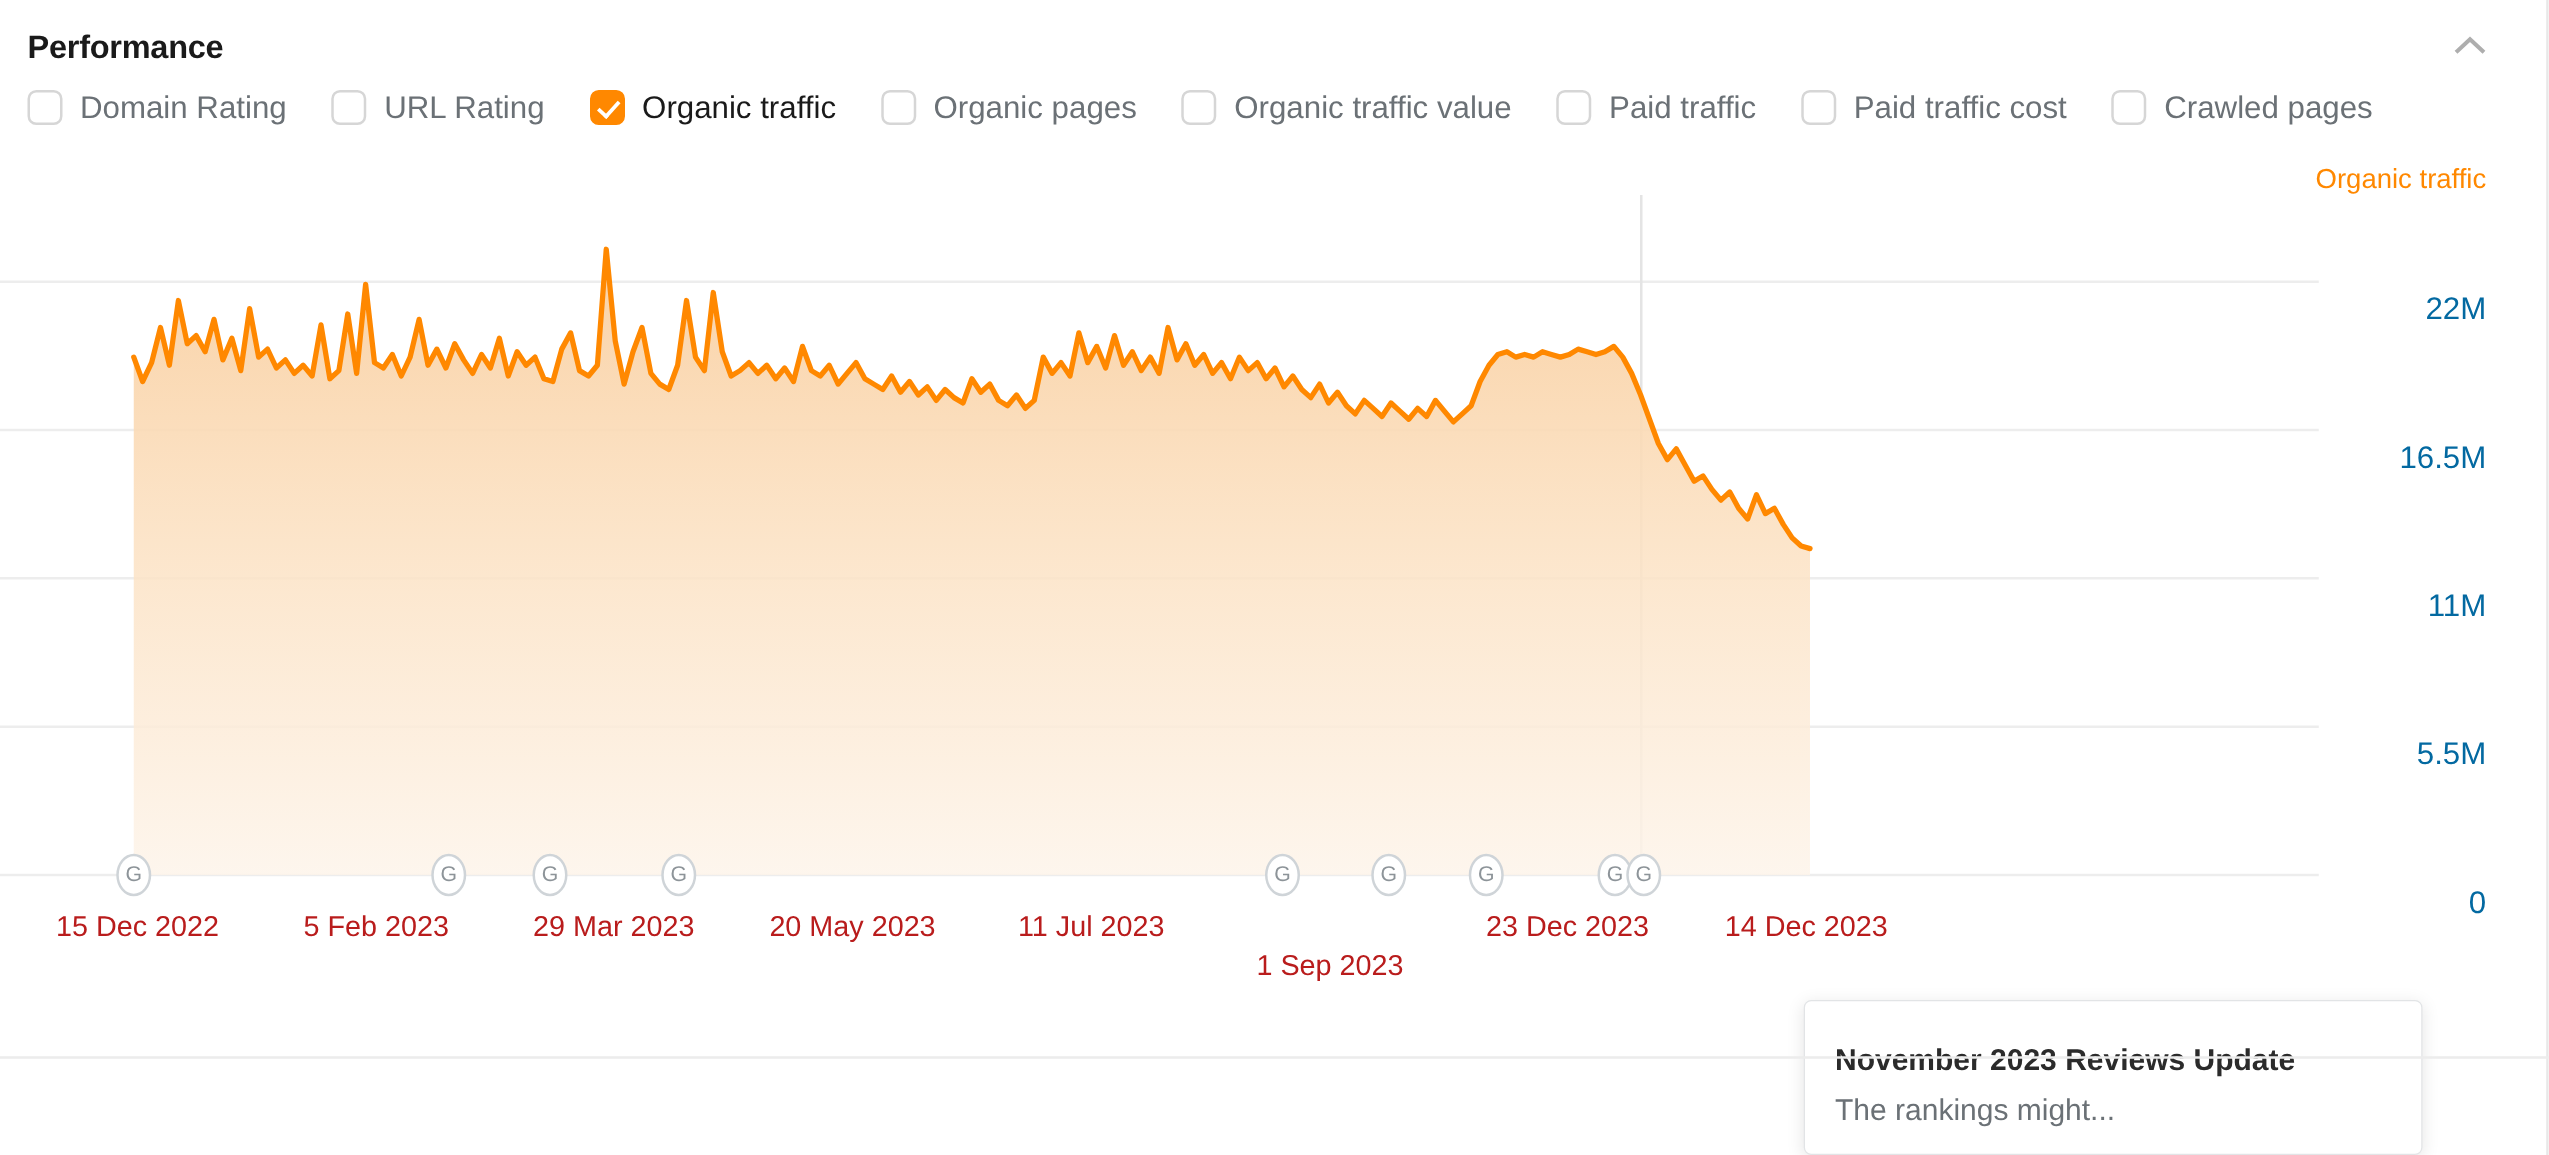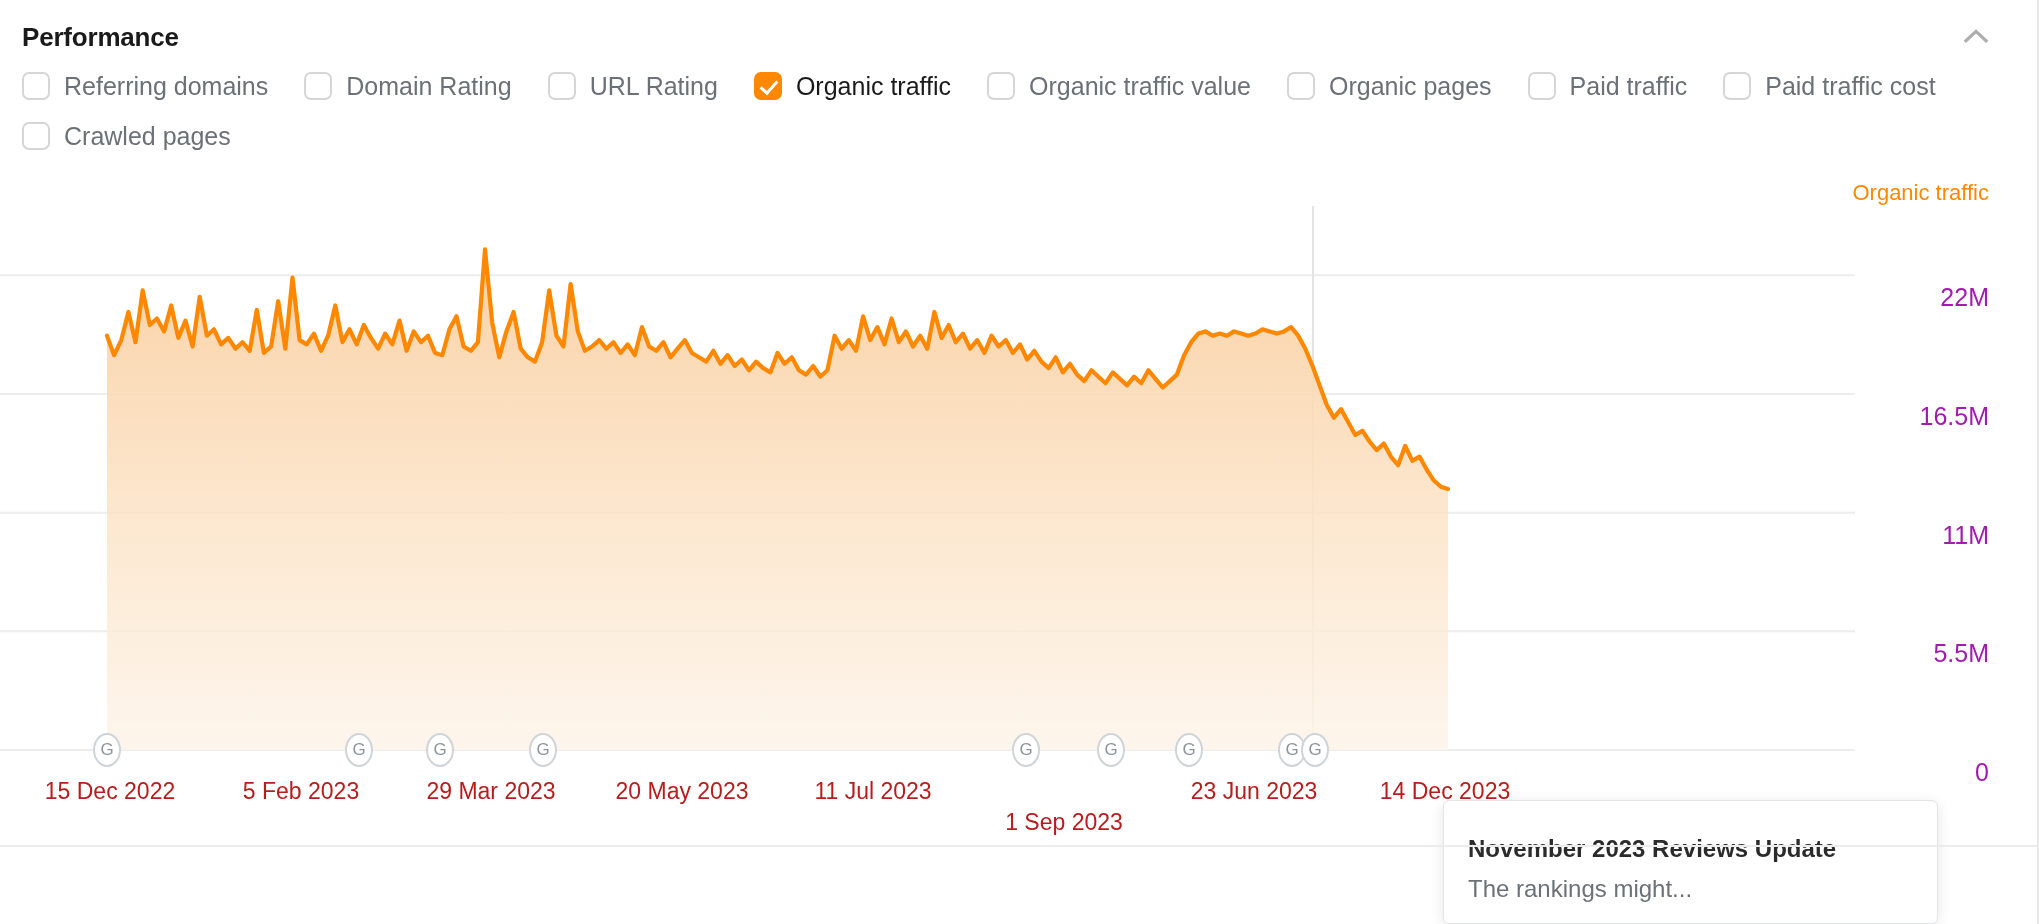--- a/index.html
+++ b/index.html
@@ -90,21 +90,21 @@
     position: absolute;
     right: 50px; top: 2px;
     font-size: 22px;
     color: #ff8800;
     white-space: nowrap;
   }
   .y-label {
     position: absolute;
     right: 50px;
     font-size: 25px;
-    color: #a21caf;
+    color: #0369a1;
     text-align: right;
     white-space: nowrap;
   }
   .x-label {
     position: absolute;
     font-size: 23px;
     color: #b91c1c;
     white-space: nowrap;
     transform: translateX(-50%);
   }
@@ -154,41 +154,37 @@
     <button class="collapse-btn">
       <svg class="chevron-up" viewBox="0 0 24 24">
         <path d="M4 15 L12 7.5 L20 15" fill="none" stroke="#aeaeae" stroke-width="2.6" stroke-linecap="square" stroke-linejoin="miter"></path>
       </svg>
     </button>
   </div>
 
   <div class="metrics" id="metrics">
       <div class="metric">
         <span class="cbox"></span>
-        <span class="metric-label">Referring domains</span>
-      </div>
-      <div class="metric">
-        <span class="cbox"></span>
         <span class="metric-label">Domain Rating</span>
       </div>
       <div class="metric">
         <span class="cbox"></span>
         <span class="metric-label">URL Rating</span>
       </div>
       <div class="metric checked">
         <span class="cbox"></span>
         <span class="metric-label">Organic traffic</span>
       </div>
       <div class="metric">
         <span class="cbox"></span>
+        <span class="metric-label">Organic pages</span>
+      </div>
+      <div class="metric">
+        <span class="cbox"></span>
         <span class="metric-label">Organic traffic value</span>
-      </div>
-      <div class="metric">
-        <span class="cbox"></span>
-        <span class="metric-label">Organic pages</span>
       </div>
       <div class="metric">
         <span class="cbox"></span>
         <span class="metric-label">Paid traffic</span>
       </div>
       <div class="metric">
         <span class="cbox"></span>
         <span class="metric-label">Paid traffic cost</span>
       </div>
       <div class="metric">
@@ -226,21 +222,21 @@
         <div class="y-label" style="top: 224px;">16.5M</div>
         <div class="y-label" style="top: 105.333px;">22M</div>
       </div>
     <div id="x-labels">
         <div class="x-label" style="left: 110px; top: 600px;">15 Dec 2022</div>
         <div class="x-label" style="left: 301px; top: 600px;">5 Feb 2023</div>
         <div class="x-label" style="left: 491px; top: 600px;">29 Mar 2023</div>
         <div class="x-label" style="left: 682px; top: 600px;">20 May 2023</div>
         <div class="x-label" style="left: 873px; top: 600px;">11 Jul 2023</div>
         <div class="x-label" style="left: 1064px; top: 600px; margin-top: 31px;">1 Sep 2023</div>
-        <div class="x-label" style="left: 1254px; top: 600px;">23 Jun 2023</div>
+        <div class="x-label" style="left: 1254px; top: 600px;">23 Dec 2023</div>
         <div class="x-label" style="left: 1445px; top: 600px;">14 Dec 2023</div>
       </div>
     <div id="g-markers">
         <div class="g-marker" style="left: 107px; top: 555px;">G</div>
         <div class="g-marker" style="left: 359px; top: 555px;">G</div>
         <div class="g-marker" style="left: 440px; top: 555px;">G</div>
         <div class="g-marker" style="left: 543px; top: 555px;">G</div>
         <div class="g-marker" style="left: 1026px; top: 555px;">G</div>
         <div class="g-marker" style="left: 1111px; top: 555px;">G</div>
         <div class="g-marker" style="left: 1189px; top: 555px;">G</div>

